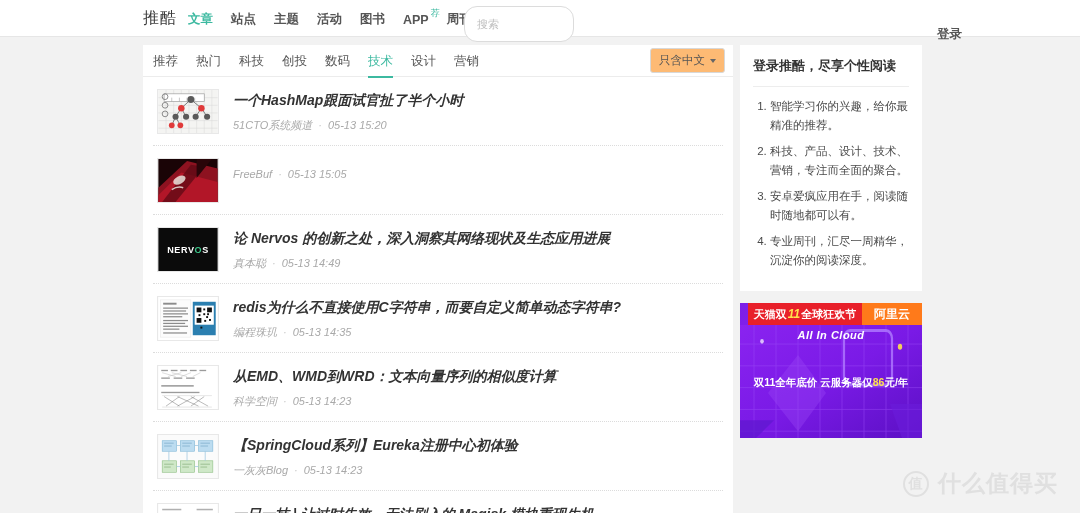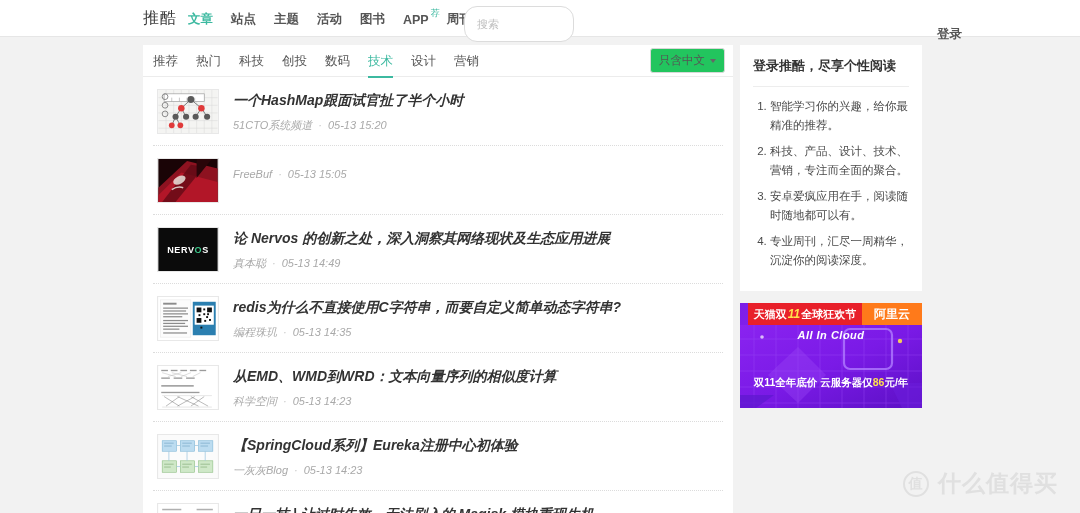--- a/index.html
+++ b/index.html
@@ -62,21 +62,21 @@
     font-size: 12.5px; color: #555; margin-right: 18px; cursor: pointer;
     position: relative; height: 32px; line-height: 32px; white-space: nowrap;
   }
   .tab.active { color: #3cb9a0; }
   .tab.active:after {
     content: ""; position: absolute; left: 0; right: 0; bottom: -1px;
     height: 2px; background: #3cb9a0;
   }
   .lang-select {
     position: absolute; right: 8px; top: 3px;
-    border: 1px solid #d8d8d8; border-radius: 3px; background: #22c55e;
+    border: 1px solid #d8d8d8; border-radius: 3px; background: #fdba74;
     font-size: 11.5px; color: #555; padding: 4px 8px; cursor: pointer;
     display: flex; align-items: center; gap: 5px;
   }
   .lang-caret {
     border-left: 3.5px solid transparent; border-right: 3.5px solid transparent;
     border-top: 4px solid #666;
   }
 
   
   .art-list { padding: 0 10px; }
@@ -107,21 +107,21 @@
   }
   .promo-title {
     font-size: 13px; color: #333; font-weight: bold; line-height: 18px;
     padding-bottom: 11px; border-bottom: 1px solid #ededed;
   }
   .promo-list { margin: 10px 0 0 0; padding-left: 17px; }
   .promo-list li {
     font-size: 11.5px; color: #4a4a4a; line-height: 19px; margin-bottom: 7px;
   }
   .ad-card {
-    margin-top: 12px; width: 182px; height: 105px; position: relative;
+    margin-top: 12px; width: 182px; height: 135px; position: relative;
     overflow: hidden; cursor: pointer;
     background: linear-gradient(135deg,#7c1ee8 0%,#8a23f0 35%,#6b16d8 70%,#5b10c4 100%);
     padding-left: 8px;
   }
   .ad-top { position: relative; width: 100%; height: 22px; display: flex; }
   .ad-top-left {
     flex: 1; background: #e8202a; color: #fff; font-size: 11px; font-weight: bold;
     display: flex; align-items: center; justify-content: center; letter-spacing: 0px;
   }
   .ad-top-left .big11 { color: #ffe14d; font-style: italic; font-size: 12px; padding: 0 1px; }

